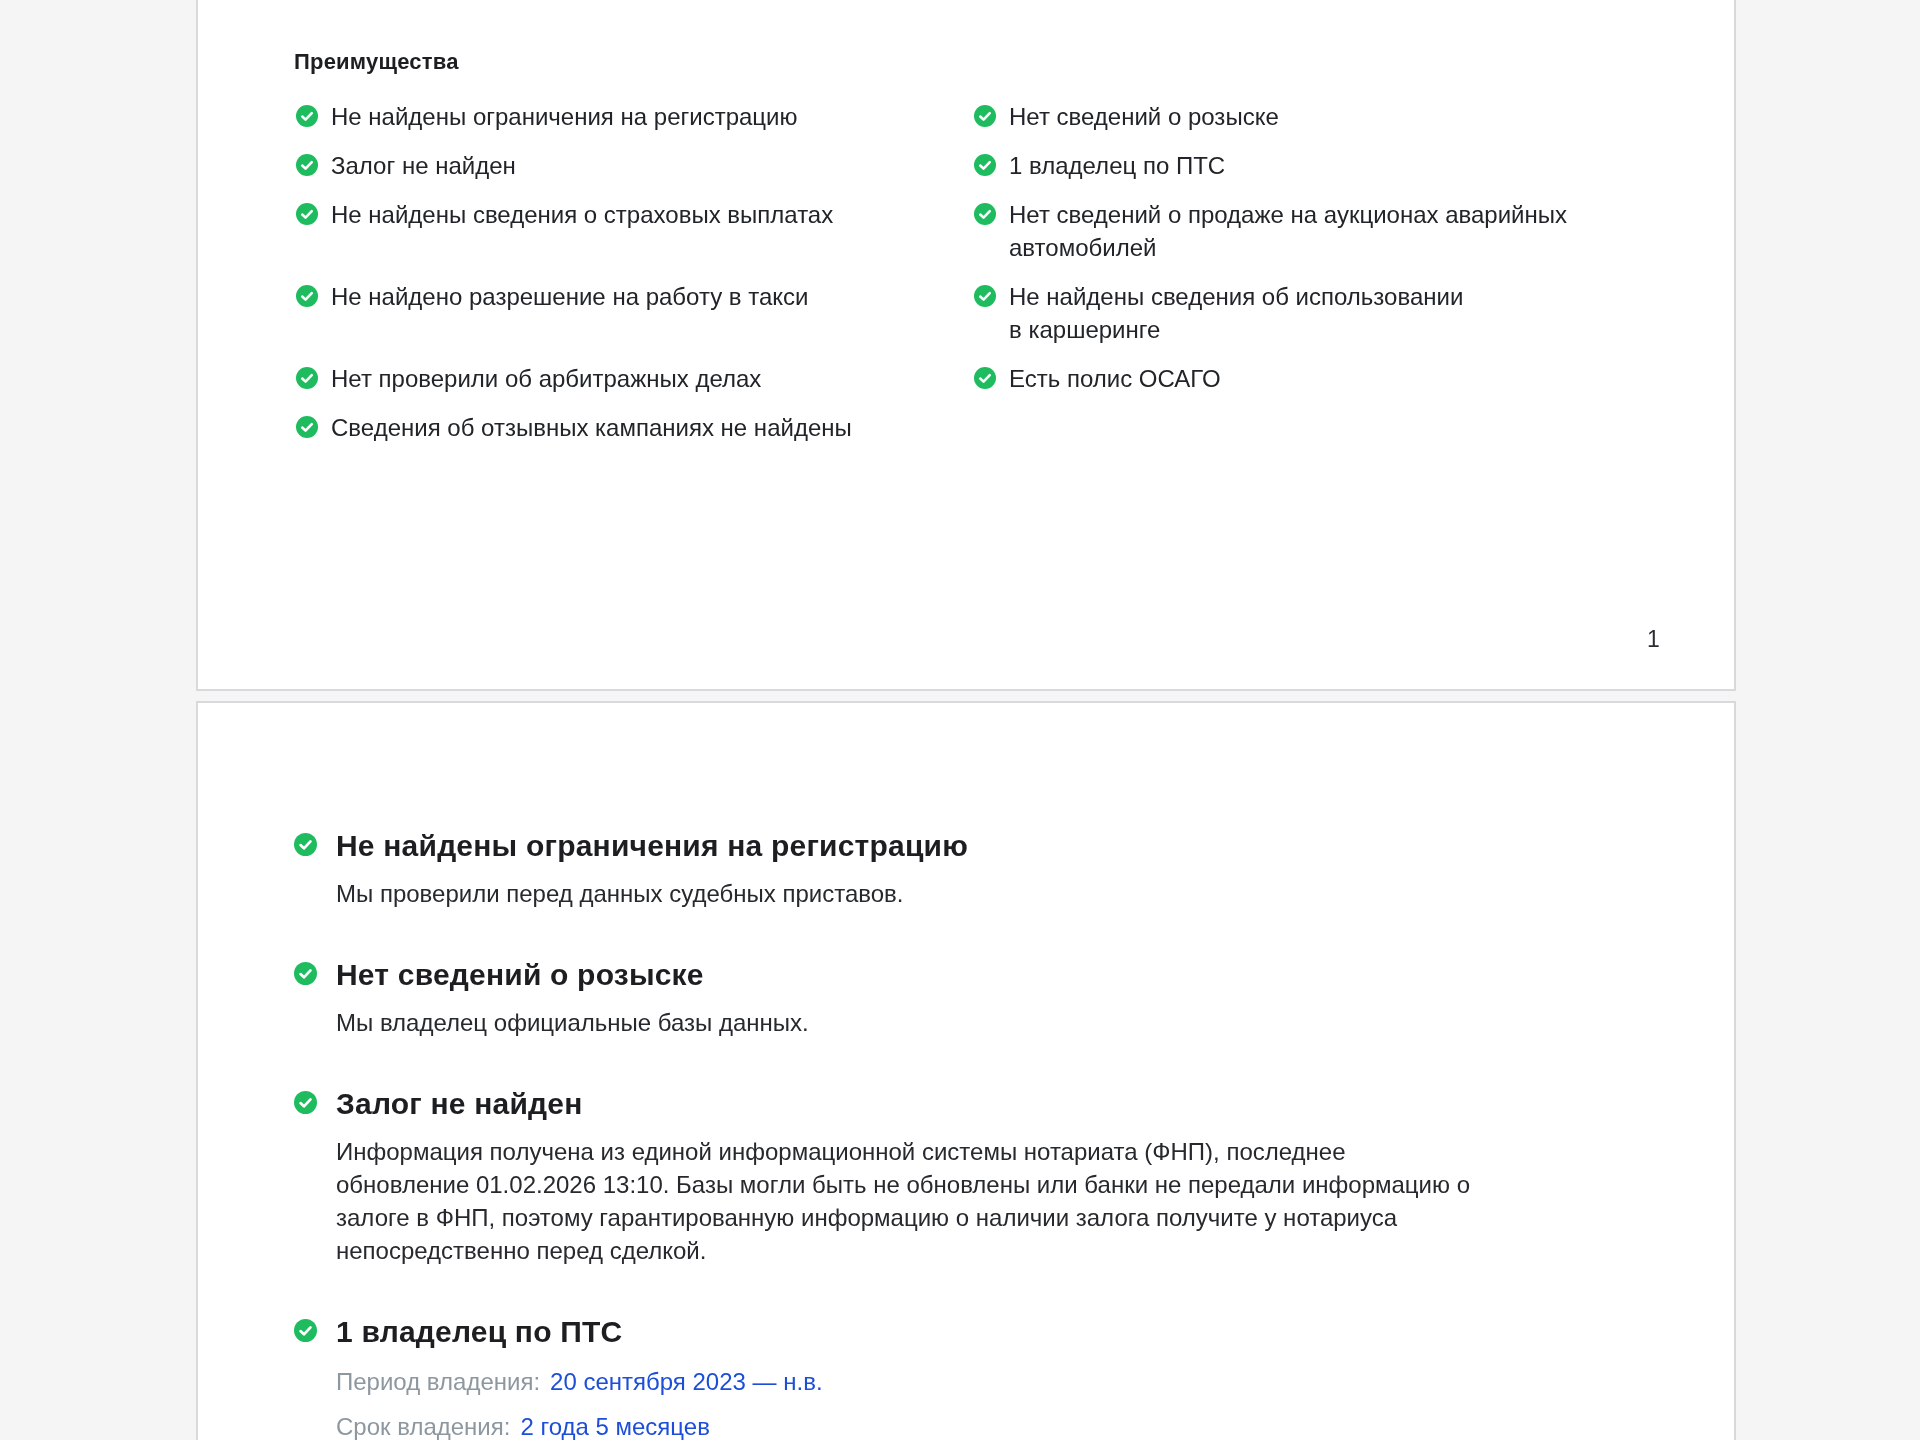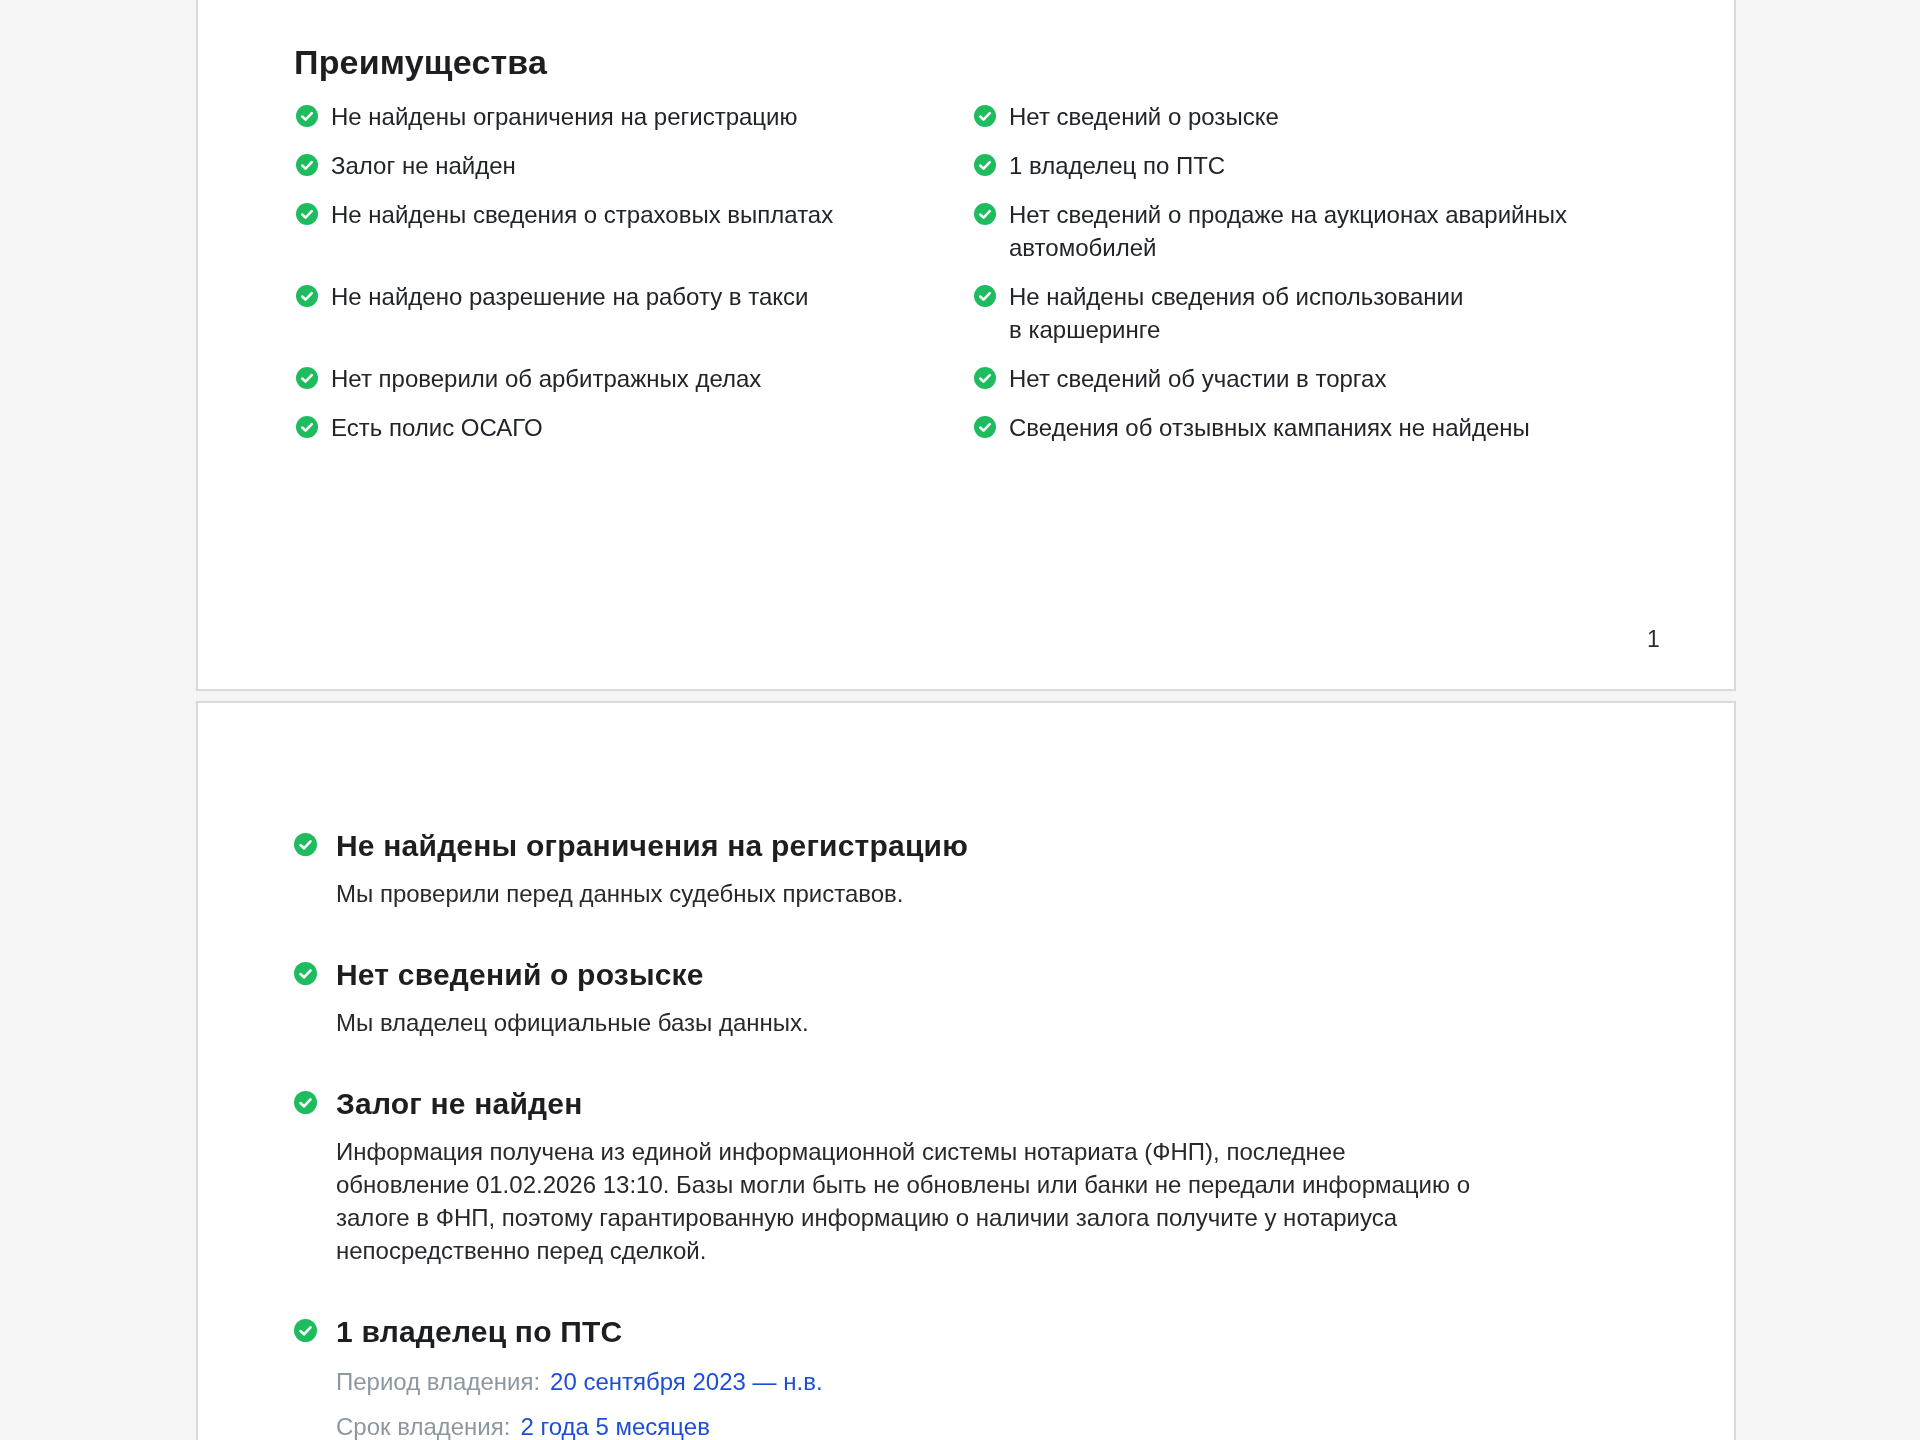--- a/index.html
+++ b/index.html
@@ -16,21 +16,21 @@
     position:absolute; left:196px; width:1540px;
     background:#ffffff;
     border:2px solid #d9d9db;
     box-sizing:border-box;
   }
   .card1 { top:-26px; height:717px; padding:64px 96px 0; }
   .card2 { top:701px; height:820px; padding:124px 96px 0; }
 
   h1.adv-title {
     margin:0 0 16px;
-    font-size:34px; line-height:44px; font-weight:700;
+    font-size:22px; line-height:44px; font-weight:700;
     color:#1c1e21; letter-spacing:0.2px;
   }
   .adv-grid {
     display:grid;
     grid-template-columns:678px 1fr;
     row-gap:16px;
   }
   .adv-item {
     display:flex; align-items:flex-start;
     font-size:24px; line-height:33px;
@@ -157,29 +157,20 @@
 в каршеринге</span>
     </div>
     <div class="adv-item">
       <span class="check">
           <svg viewBox="0 0 24 24">
             <circle cx="12" cy="12" r="12" fill="var(--green)"></circle>
             <path d="M6.8 12.6 L10.4 16 L17.2 8.8" fill="none" stroke="#fff" stroke-width="2.8" stroke-linecap="round" stroke-linejoin="round"></path>
           </svg>
         </span>
       <span class="adv-text">Нет проверили об арбитражных делах</span>
-    </div>
-    <div class="adv-item">
-      <span class="check">
-          <svg viewBox="0 0 24 24">
-            <circle cx="12" cy="12" r="12" fill="var(--green)"></circle>
-            <path d="M6.8 12.6 L10.4 16 L17.2 8.8" fill="none" stroke="#fff" stroke-width="2.8" stroke-linecap="round" stroke-linejoin="round"></path>
-          </svg>
-        </span>
-      <span class="adv-text">Нет сведений об участии в торгах</span>
     </div>
     <div class="adv-item">
       <span class="check">
           <svg viewBox="0 0 24 24">
             <circle cx="12" cy="12" r="12" fill="var(--green)"></circle>
             <path d="M6.8 12.6 L10.4 16 L17.2 8.8" fill="none" stroke="#fff" stroke-width="2.8" stroke-linecap="round" stroke-linejoin="round"></path>
           </svg>
         </span>
       <span class="adv-text">Есть полис ОСАГО</span>
     </div>

